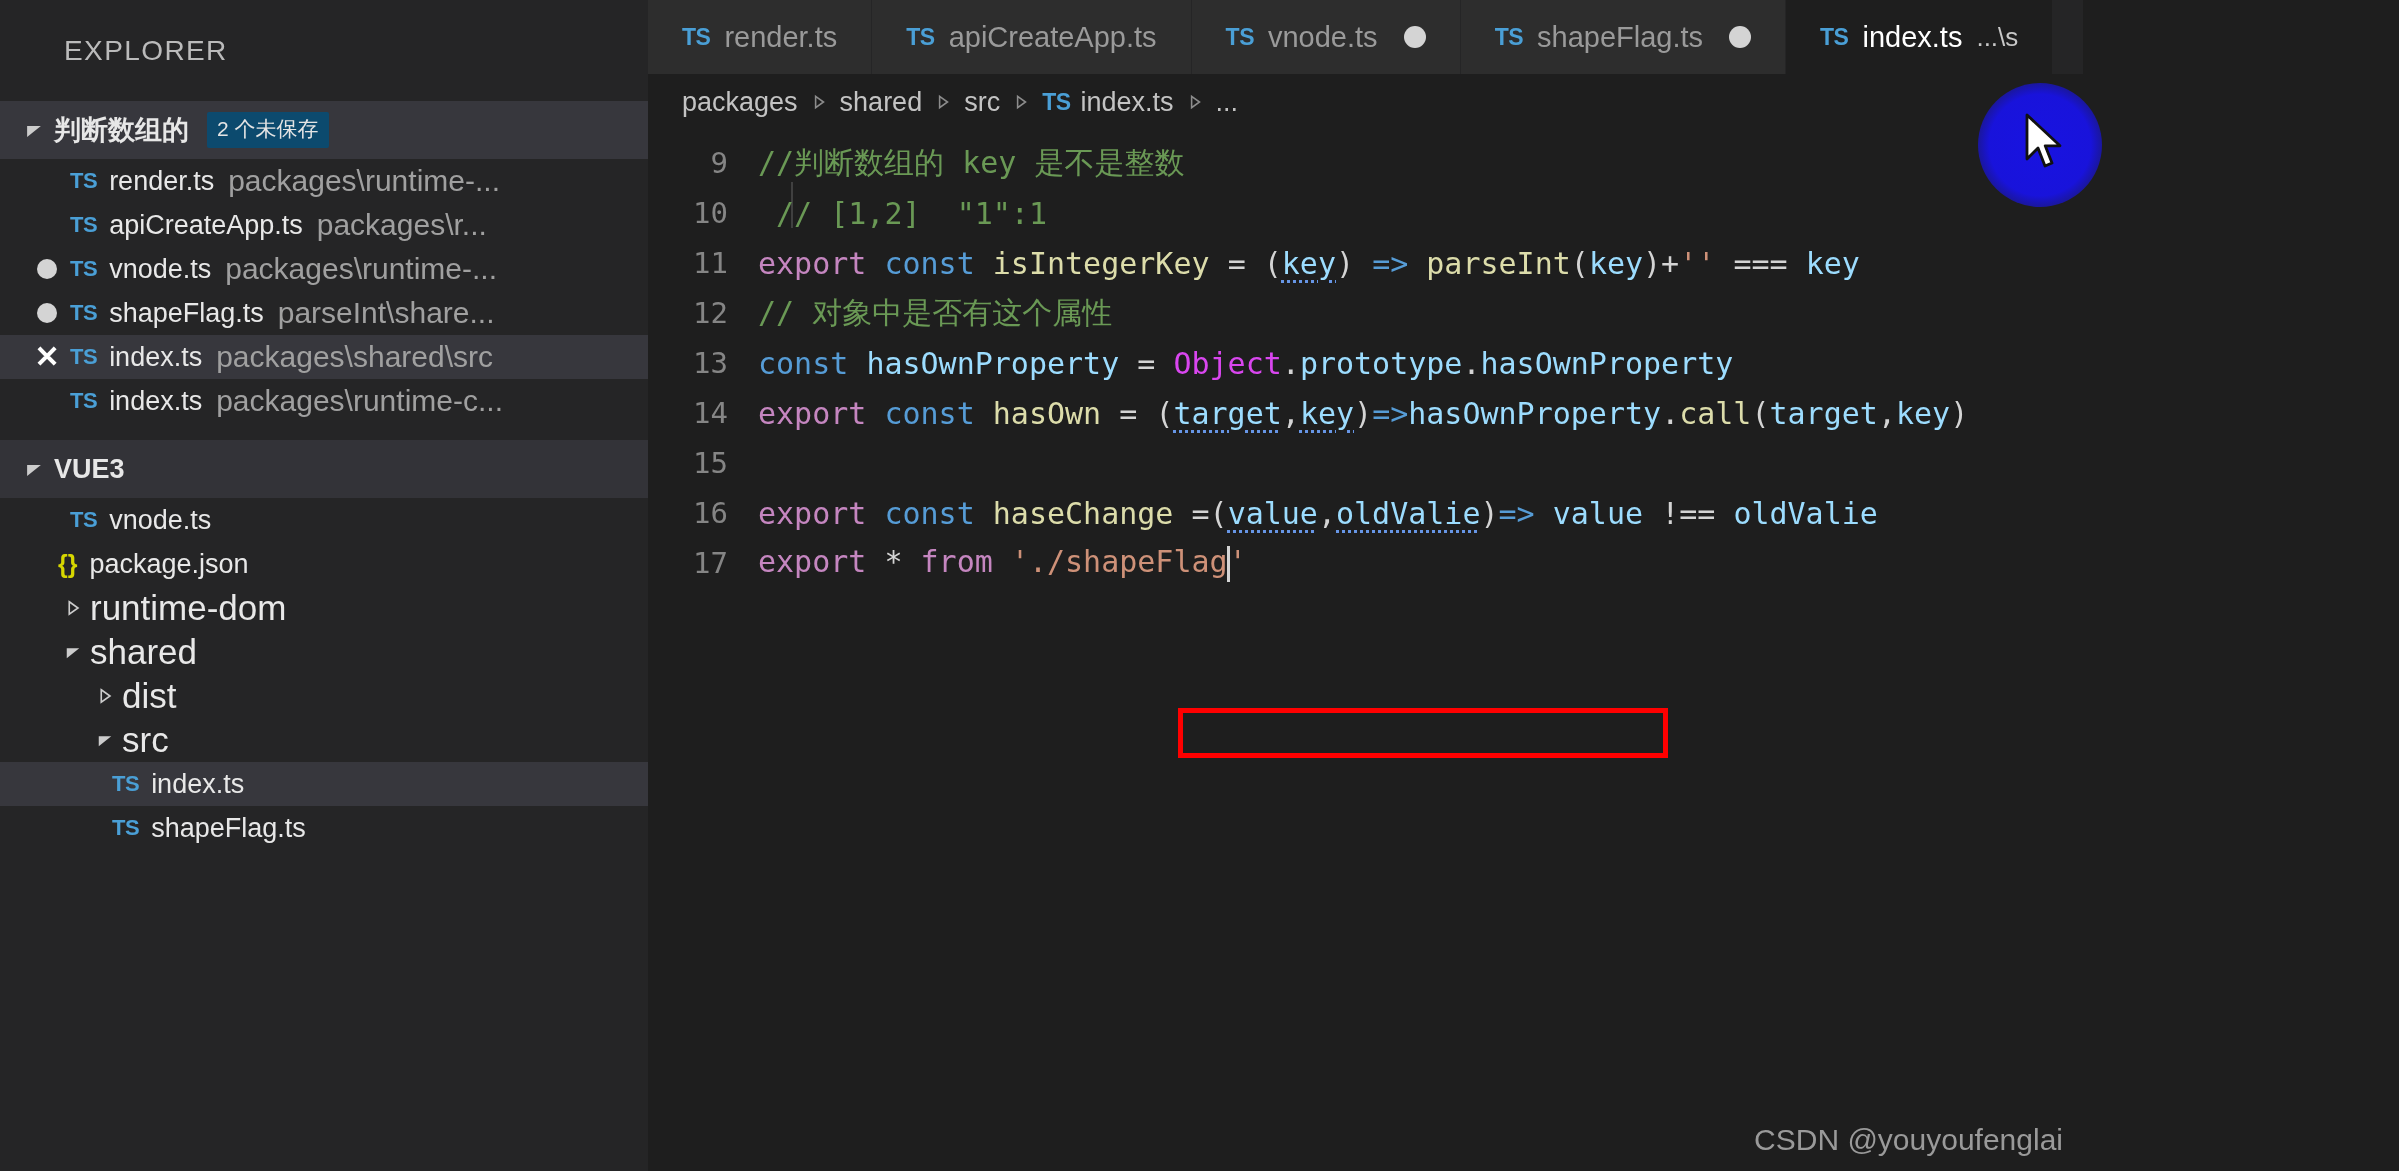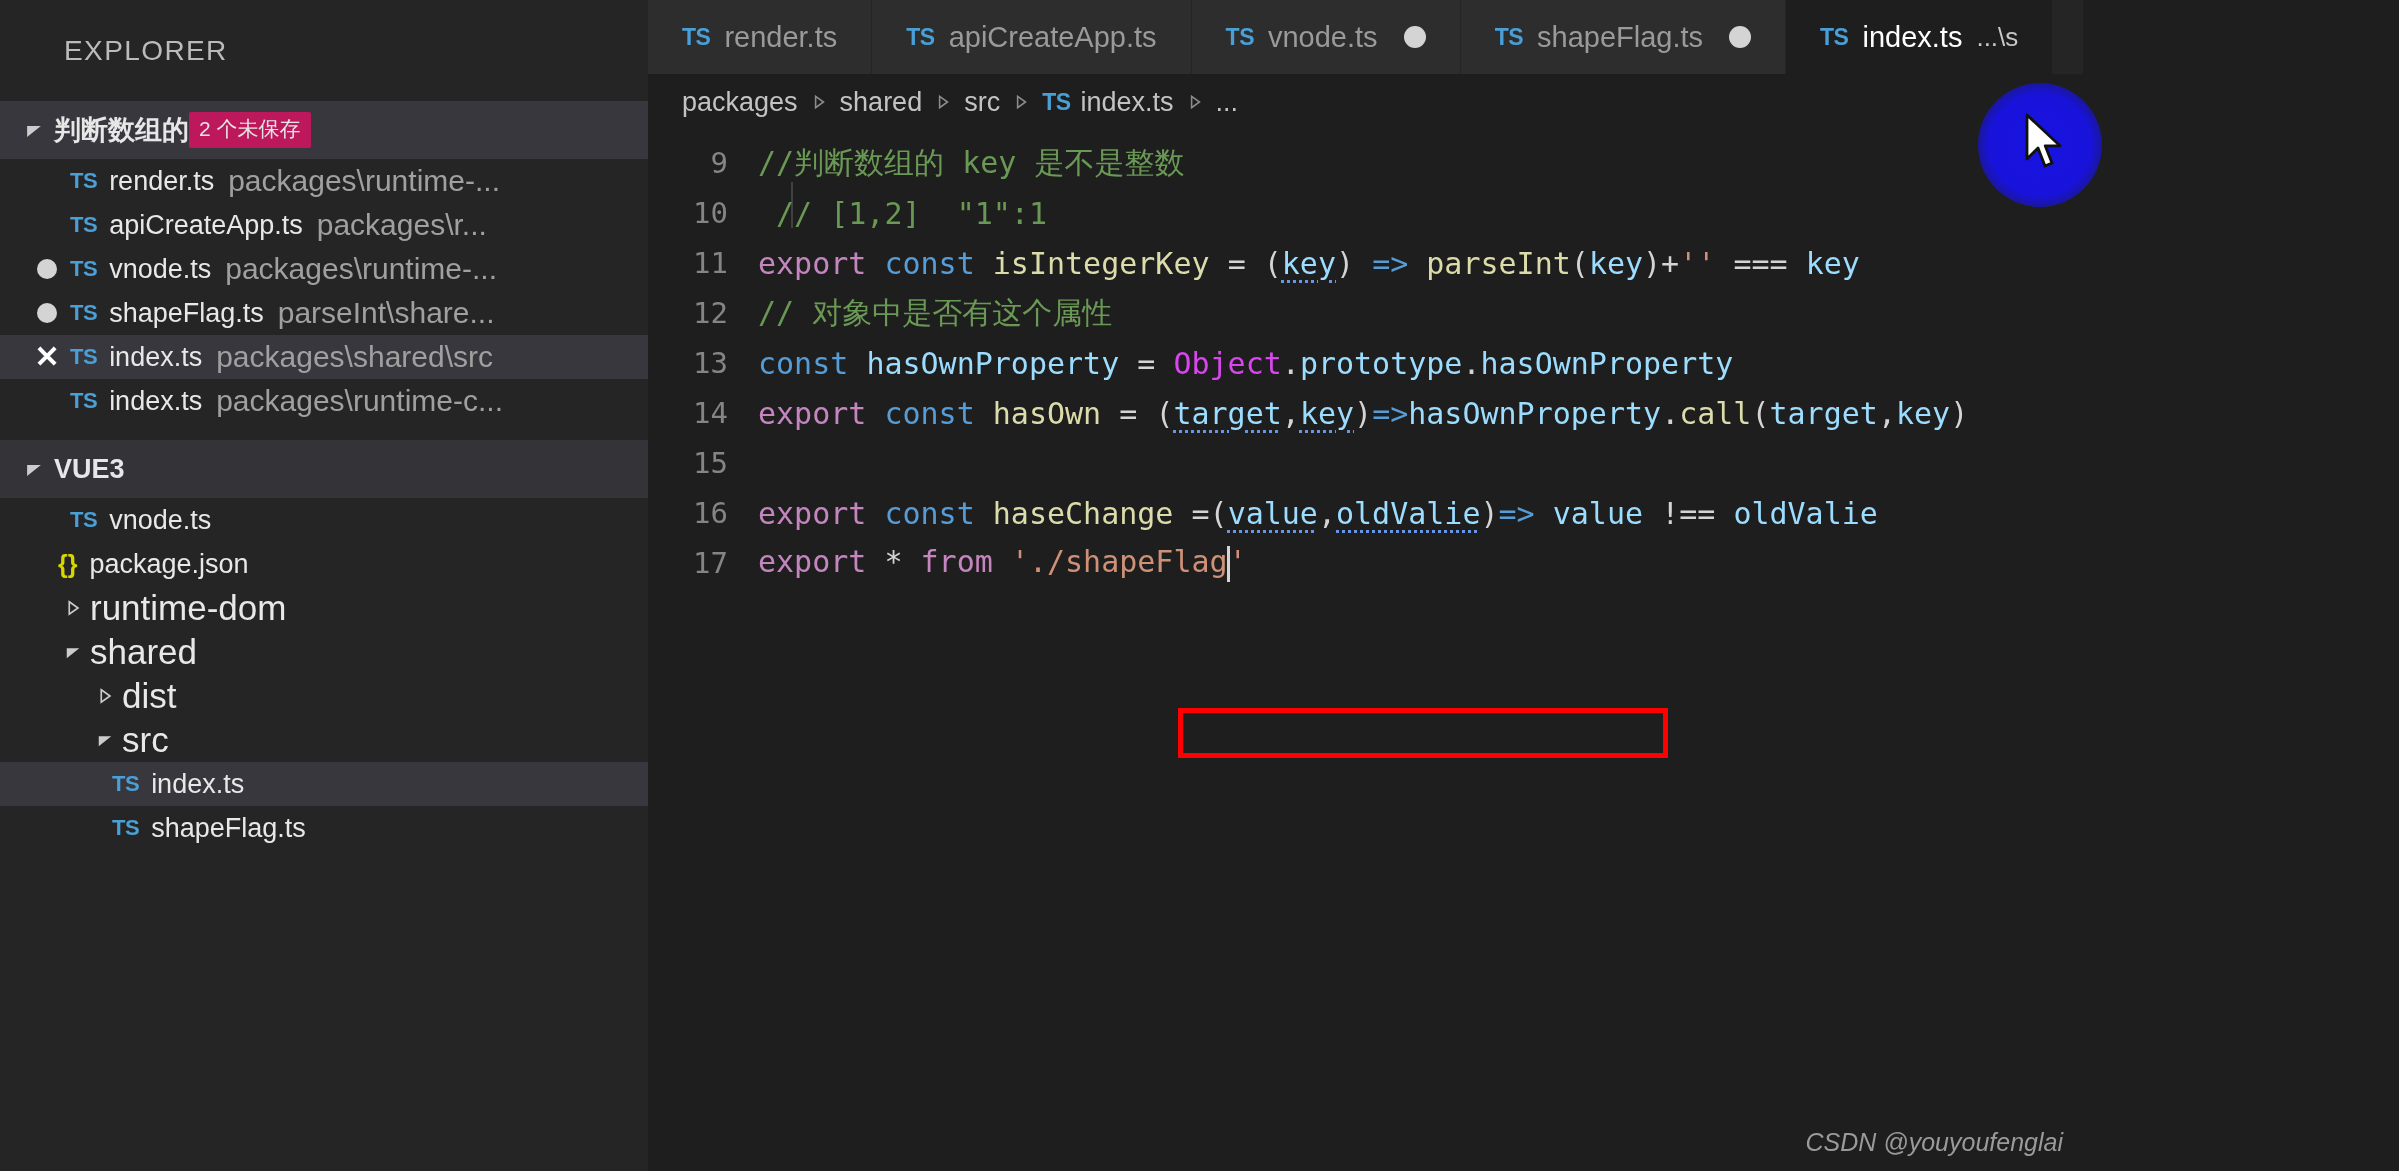--- a/index.html
+++ b/index.html
@@ -59,21 +59,22 @@
     width: 40px;
     flex: 0 0 40px;
     display: flex;
     align-items: center;
     justify-content: center;
     color: #cccccc;
   }
   .twisty svg { display:block; }
   .section-label { white-space: nowrap; }
   .badge {
-    background: #be185d;
+    margin-left: 18px;
+    background: #0c4a6e;
     color: #e4e4e4;
     font-size: 21px;
     font-weight: normal;
     padding: 3px 10px 5px 10px;
     border-radius: 2px;
     white-space: nowrap;
   }
 
   
   .row {
@@ -279,23 +280,22 @@
     width: 44px;
     height: 62px;
     pointer-events: none;
   }
 
   .watermark {
     position: absolute;
     right: 20px;
     bottom: 14px;
     color: #9a9a9a;
-    font-size: 25px;
+    font-size: 30px;
     font-family: "Liberation Sans", sans-serif;
-    font-style: italic;
   }
 </style>
 </head>
 <body>
 
 <div id="app">
 
   <div class="sidebar">
 
     <div class="sidebar-title">EXPLORER</div>

